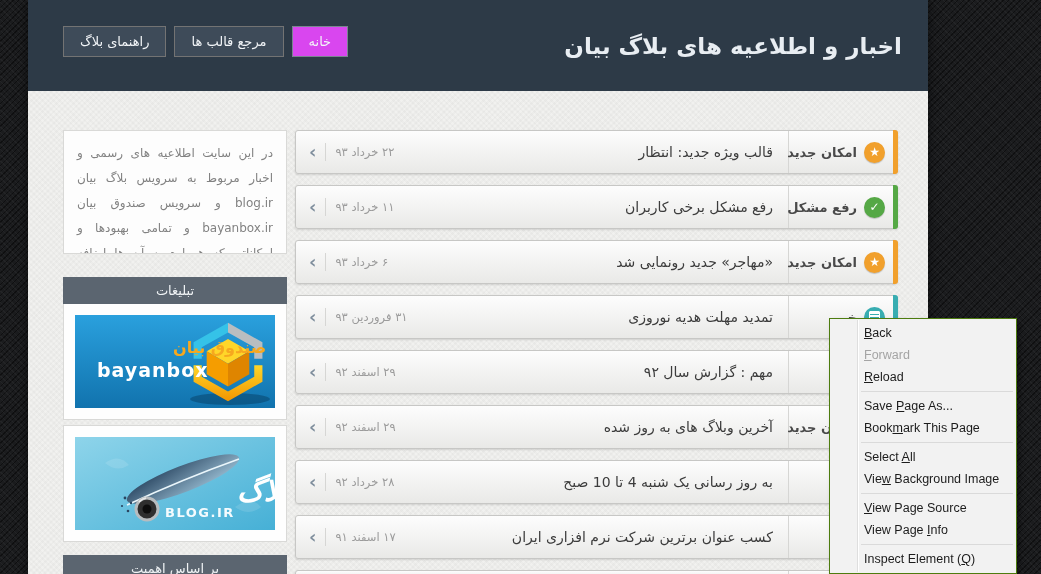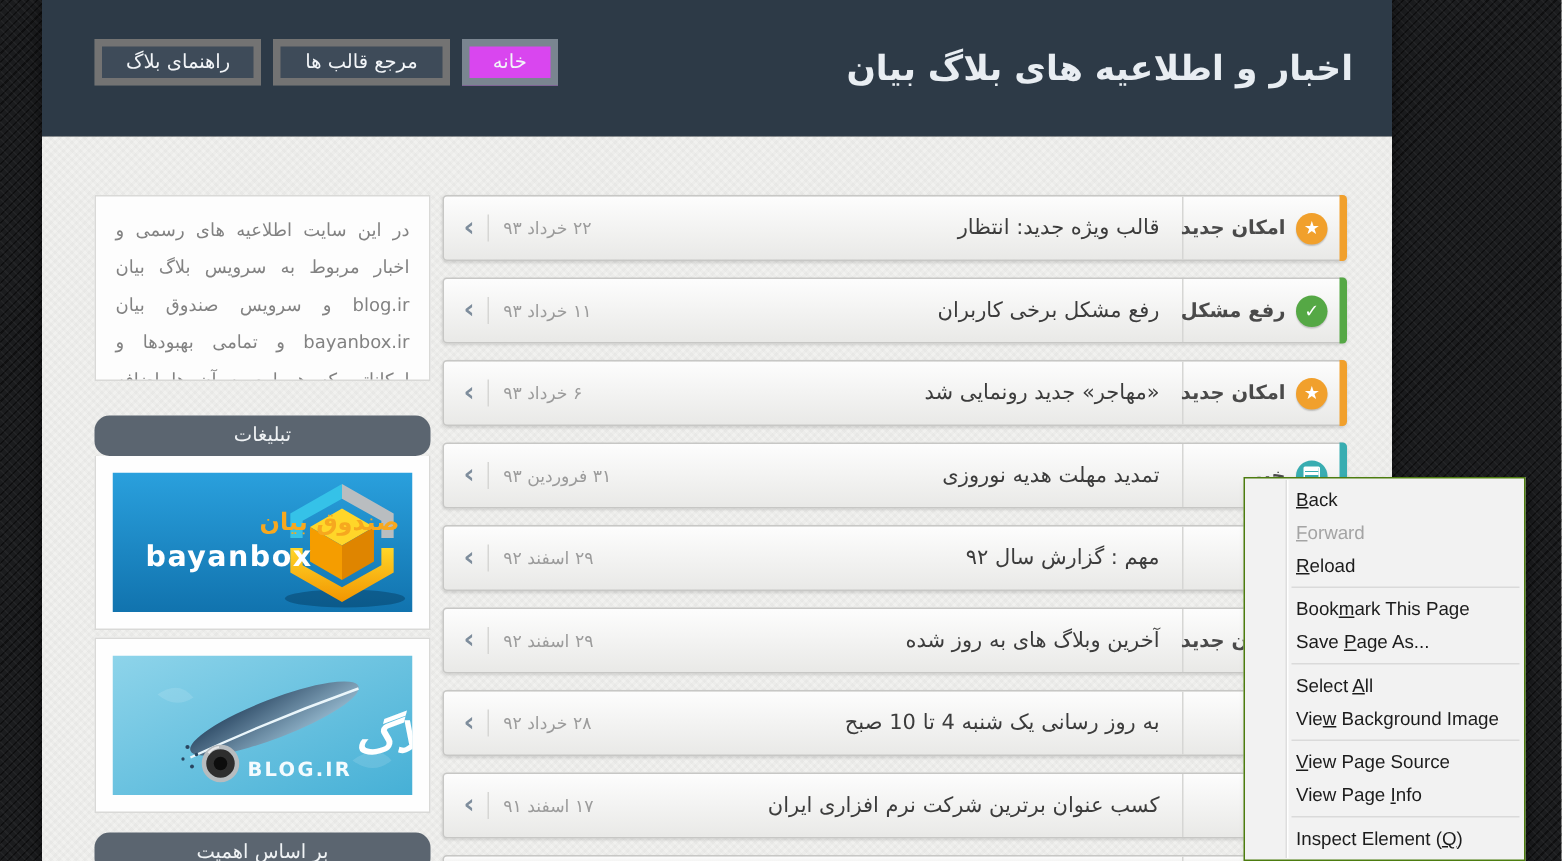--- a/index.html
+++ b/index.html
@@ -22,21 +22,21 @@
     position:relative; height:91px; background:#2d3a47;
   }
   .site-title {
     position:absolute; right:26px; top:0; height:91px;
     display:flex; align-items:center;
     color:#e8edf2; font-size:23px; font-weight:bold; direction:rtl;
   }
   .nav { position:absolute; left:35px; top:26px; display:flex; gap:8px; direction:ltr; }
   .nav-btn {
     height:31px; padding:0 16px; display:flex; align-items:center;
-    background:#3e4b59; border:5px solid #737373; color:#f2f5f8;
+    background:#3e4b59; border:1px solid #737373; color:#f2f5f8;
     font-size:13px; direction:rtl; cursor:default;
   }
   .nav-btn.active { background:#d946ef; border-color:#7a8590; }
 
   .page-body {
     position:relative; height:483px;
     background-color:#f1f1ef;
     background-image:
       repeating-linear-gradient(45deg, rgba(0,0,0,.02) 0 2px, transparent 2px 4px),
       repeating-linear-gradient(-45deg, rgba(0,0,0,.02) 0 2px, transparent 2px 4px);
@@ -46,21 +46,20 @@
   .sidebar { position:absolute; left:35px; top:39px; width:224px; }
   .intro-box {
     background:#fdfdfd; border:1px solid #d9d9d7; padding:10px 13px;
     color:#828282; font-size:12px; line-height:25px;
     direction:rtl; text-align:justify; height:124px; overflow:hidden;
   }
   .side-header {
     margin-top:23px; height:27px; background:#5b6570; color:#f0f3f5;
     font-size:13px; display:flex; align-items:center; justify-content:center;
     direction:rtl;
-    border-radius:10px;
   }
   .banner-panel {
     background:#fefefe; border:1px solid #d9d9d7; border-top:none;
     padding:11px; 
   }
   .banner-panel + .banner-panel { border-top:1px solid #d9d9d7; margin-top:5px; }
   .banner { display:block; width:200px; height:93px; }
   .side-header.importance { margin-top:13px; }
 
   
@@ -336,23 +335,23 @@
 
 <div class="context-menu">
   <div class="menu-gutter"></div>
 
   <div class="menu-item"><span class="pre"></span><u class="key">B</u><span class="post">ack</span></div>
 
   <div class="menu-item disabled"><span class="pre"></span><u class="key">F</u><span class="post">orward</span></div>
 
   <div class="menu-item"><span class="pre"></span><u class="key">R</u><span class="post">eload</span></div>
 <div class="menu-sep"></div>
+  <div class="menu-item"><span class="pre">Save </span><u class="key">P</u><span class="post">age As...</span></div>
+
   <div class="menu-item"><span class="pre">Book</span><u class="key">m</u><span class="post">ark This Page</span></div>
-
-  <div class="menu-item"><span class="pre">Save </span><u class="key">P</u><span class="post">age As...</span></div>
 <div class="menu-sep"></div>
   <div class="menu-item"><span class="pre">Select </span><u class="key">A</u><span class="post">ll</span></div>
 
   <div class="menu-item"><span class="pre">Vie</span><u class="key">w</u><span class="post"> Background Image</span></div>
 <div class="menu-sep"></div>
   <div class="menu-item"><span class="pre"></span><u class="key">V</u><span class="post">iew Page Source</span></div>
 
   <div class="menu-item"><span class="pre">View Page </span><u class="key">I</u><span class="post">nfo</span></div>
 <div class="menu-sep"></div>
   <div class="menu-item"><span class="pre">Inspect Element (</span><u class="key">Q</u><span class="post">)</span></div>

